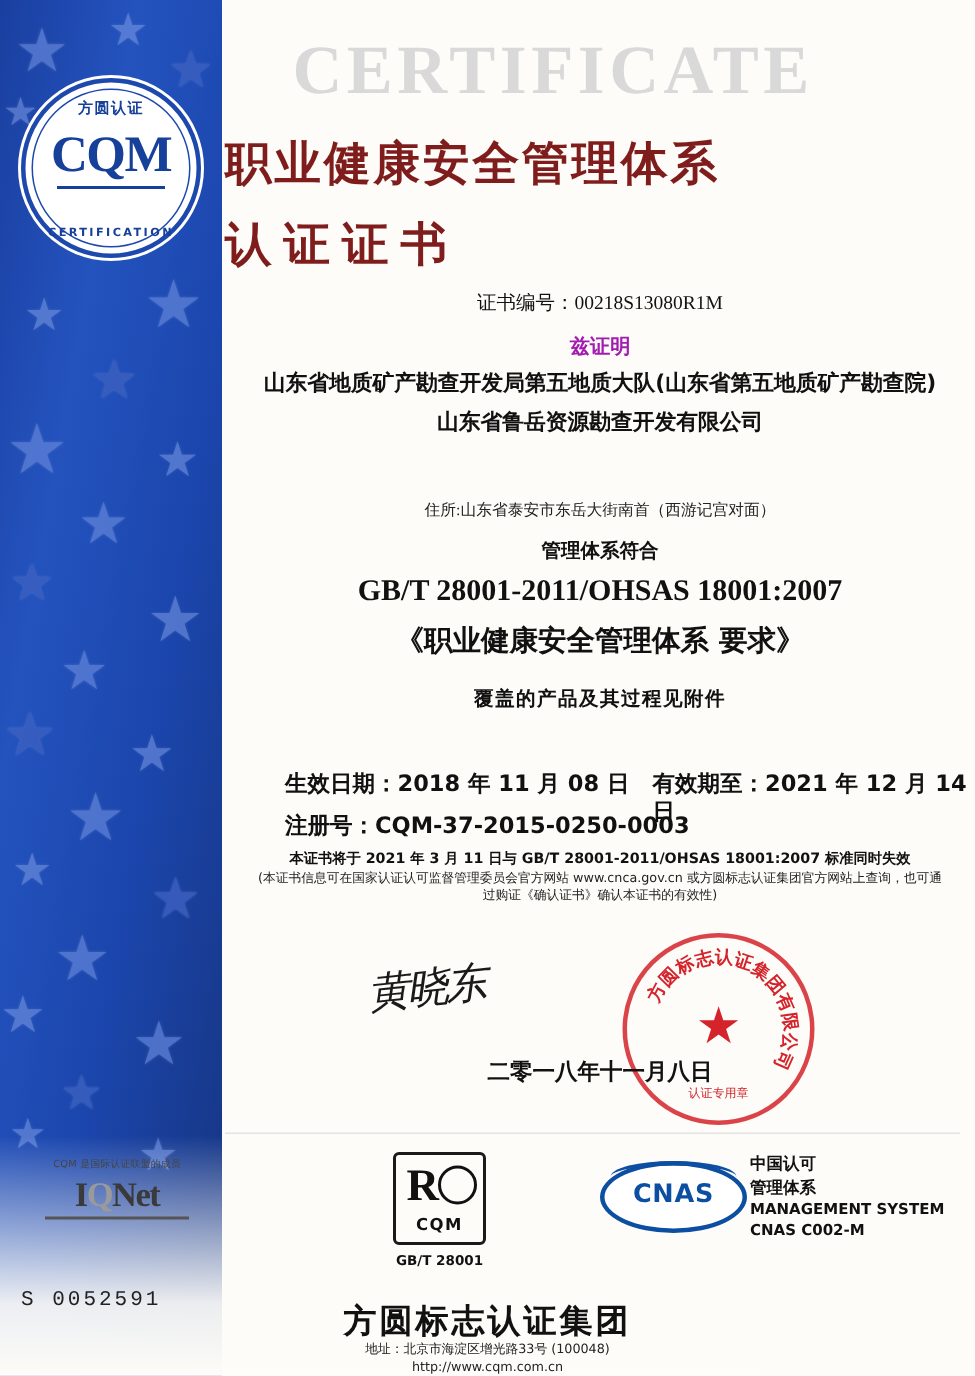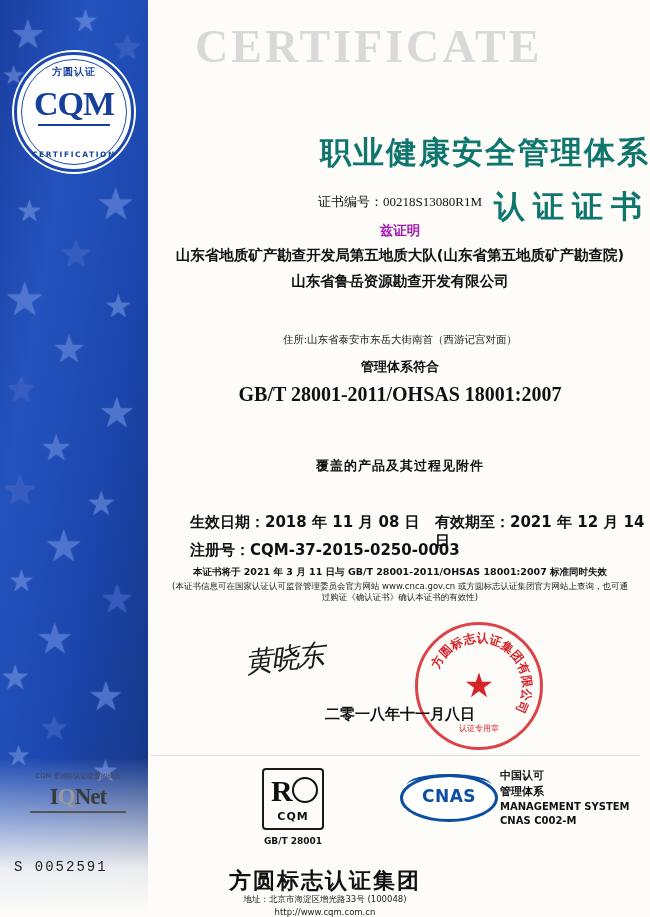--- a/index.html
+++ b/index.html
@@ -74,23 +74,23 @@
     font-family:"Liberation Serif","DejaVu Serif",serif;
     font-size:46px;font-weight:bold;letter-spacing:3px;
     color:#d9d9d9;
     white-space:nowrap;
   }
   
   .content{
     position:absolute;left:150px;top:0;width:500px;height:917px;
   }
   .title1,.title2{
-    text-align:right;
+    text-align:left;
     font-family:"DejaVu Sans","Liberation Sans",sans-serif;
-    font-weight:bold;color:#0f766e;margin-top:44px;
+    font-weight:bold;color:#7f1d1d;
   }
   .title1{position:absolute;top:88px;left:0;width:500px;font-size:31px;letter-spacing:2px;}
   .title2{position:absolute;top:142px;left:0;width:500px;font-size:31px;letter-spacing:8px;}
   .certno{
     position:absolute;top:193px;left:0;width:500px;text-align:center;
     font-size:13px;color:#111;font-family:"Liberation Serif","DejaVu Serif",serif;
   }
   .hereby{
     position:absolute;top:222px;left:0;width:500px;text-align:center;
     font-size:13.5px;color:#a21caf;font-weight:bold;
@@ -317,20 +317,21 @@
     <div class="certno">证书编号：00218S13080R1M</div>
     <div class="hereby">兹证明</div>
 
     <div class="org1">山东省地质矿产勘查开发局第五地质大队(山东省第五地质矿产勘查院)</div>
     <div class="org2">山东省鲁岳资源勘查开发有限公司</div>
 
     <div class="smallline sl3">住所:山东省泰安市东岳大街南首（西游记宫对面）</div>
 
     <div class="confirm">管理体系符合</div>
     <div class="std">GB/T 28001-2011/OHSAS 18001:2007</div>
+    <div class="stdcn">《职业健康安全管理体系  要求》</div>
 
     <div class="scope">覆盖的产品及其过程见附件</div>
 
     <div class="daterow">
       <span class="d1">生效日期：2018 年 11 月 08 日</span>
       <span class="d2">有效期至：2021 年 12 月 14 日</span>
     </div>
     <div class="regno">注册号：CQM-37-2015-0250-0003</div>
 
     <div class="note1">本证书将于 2021 年 3 月 11 日与 GB/T 28001-2011/OHSAS 18001:2007 标准同时失效</div>

